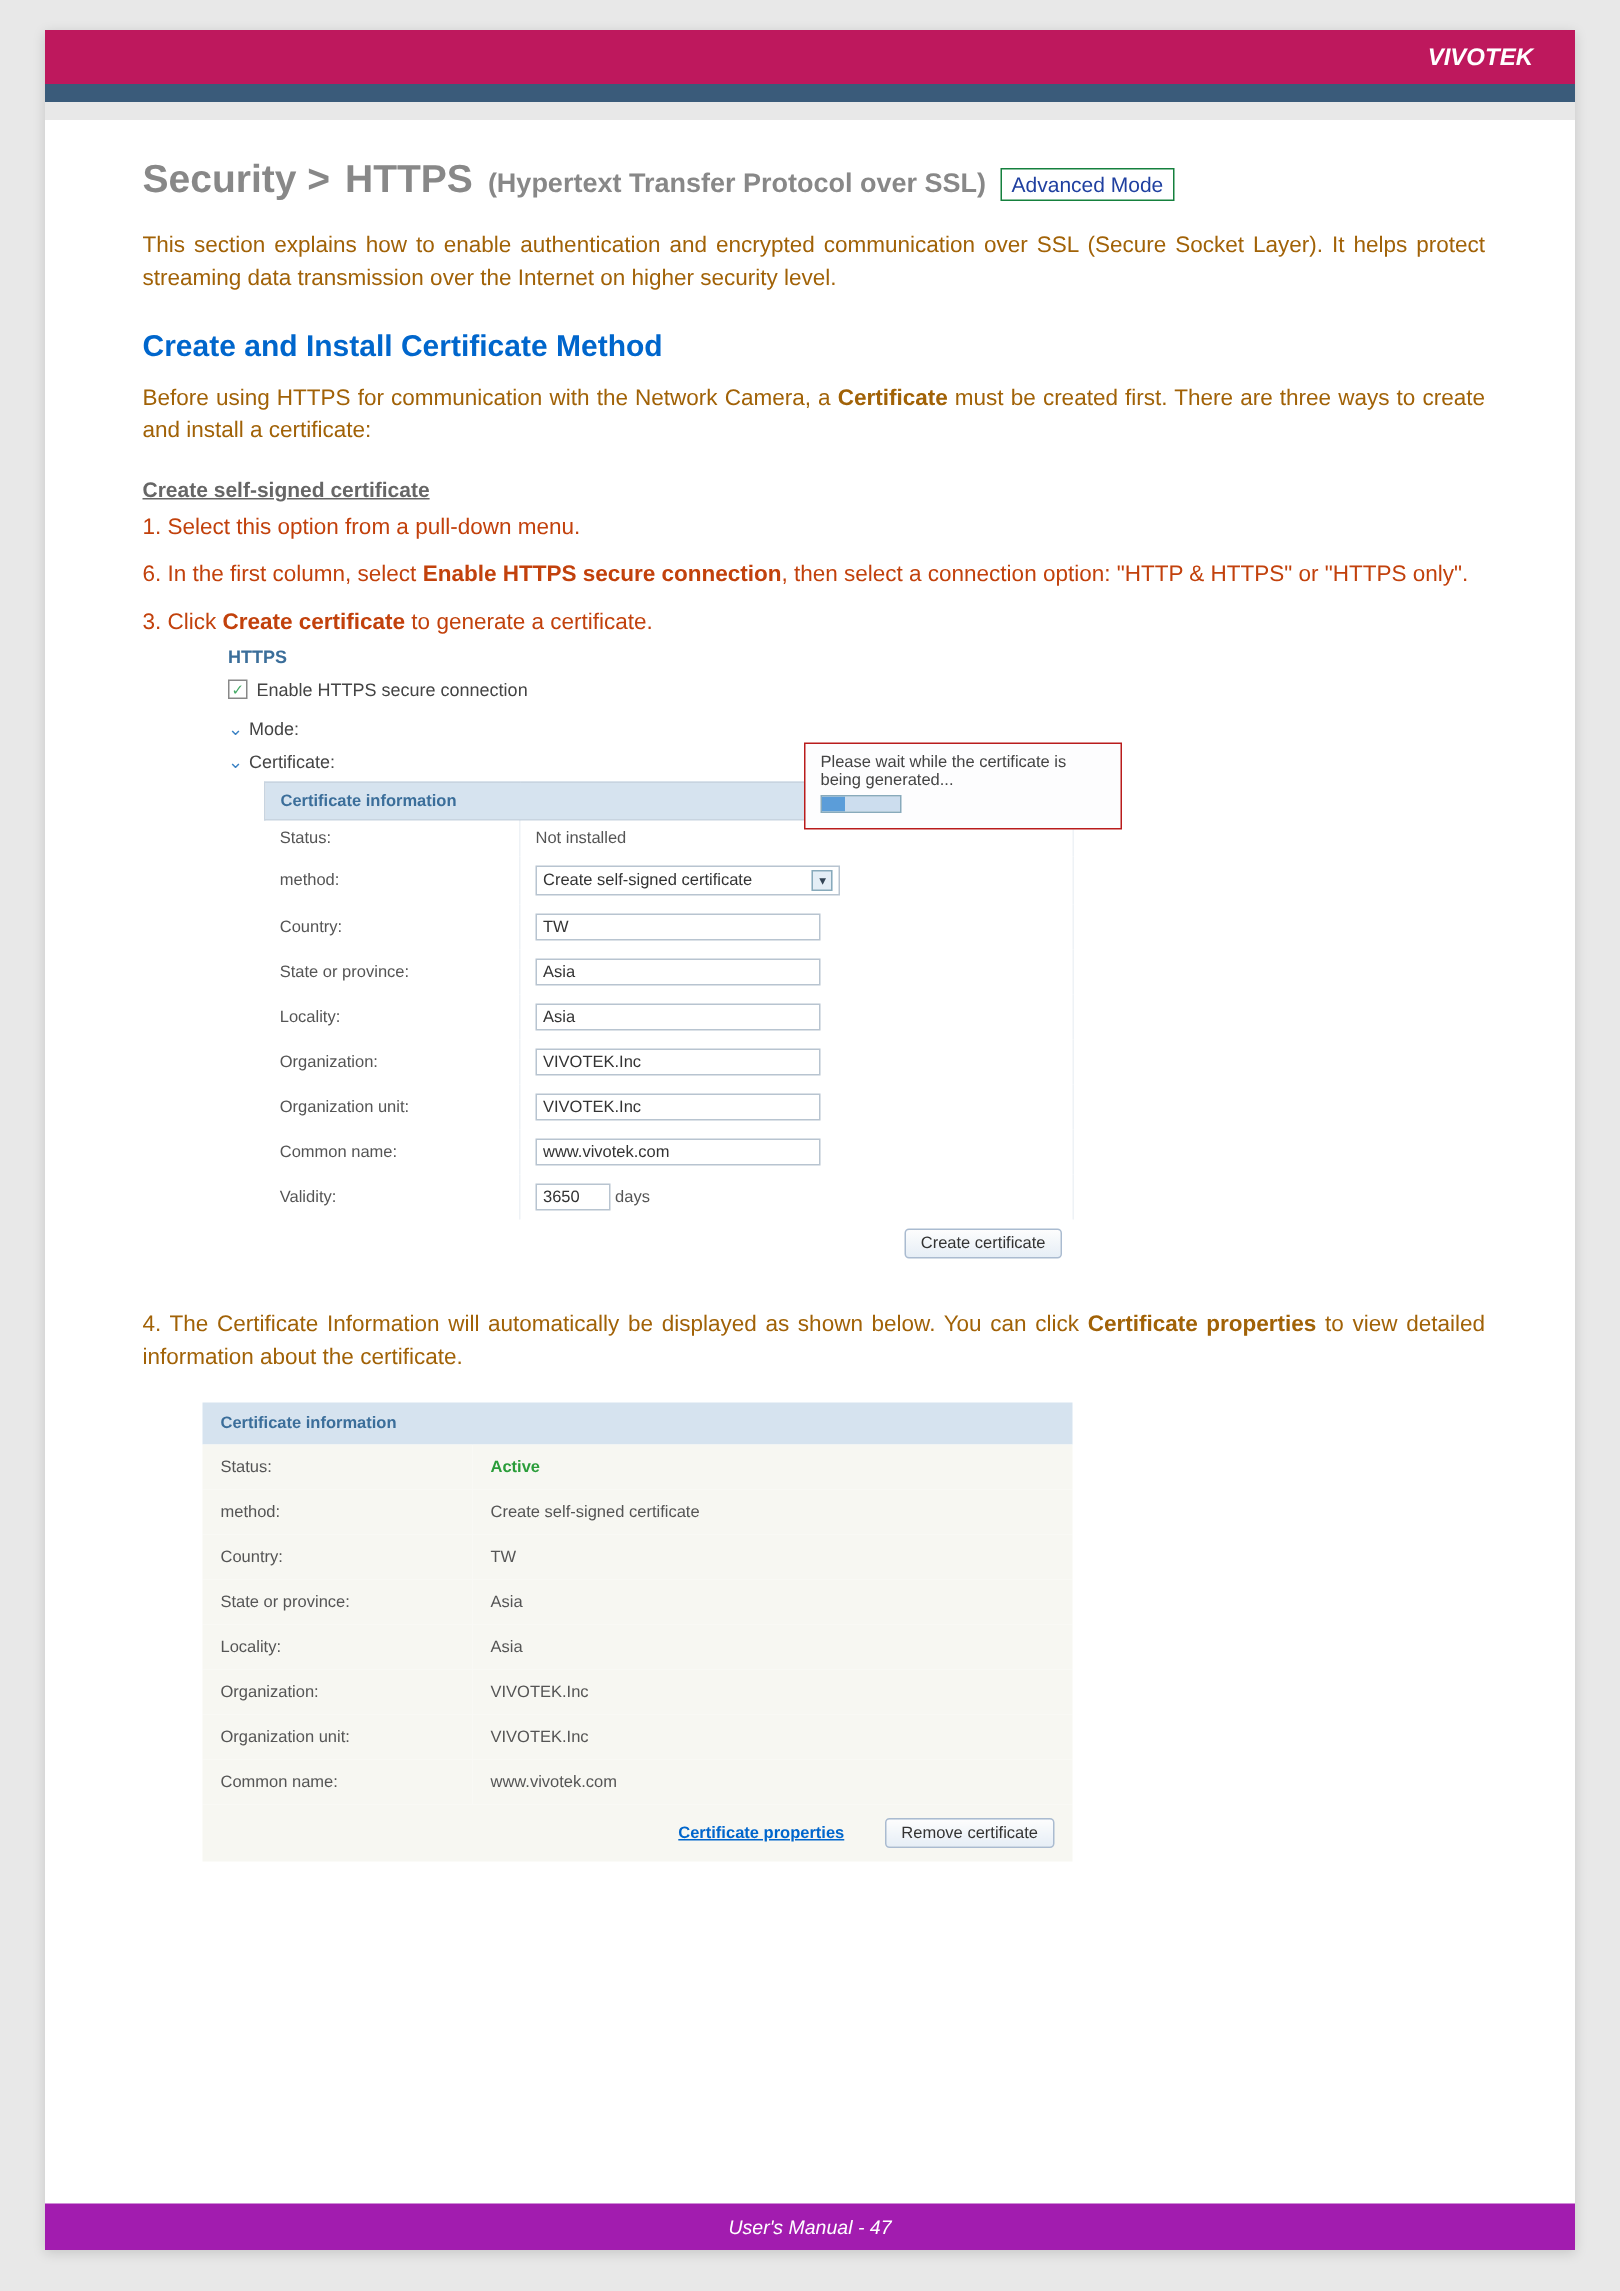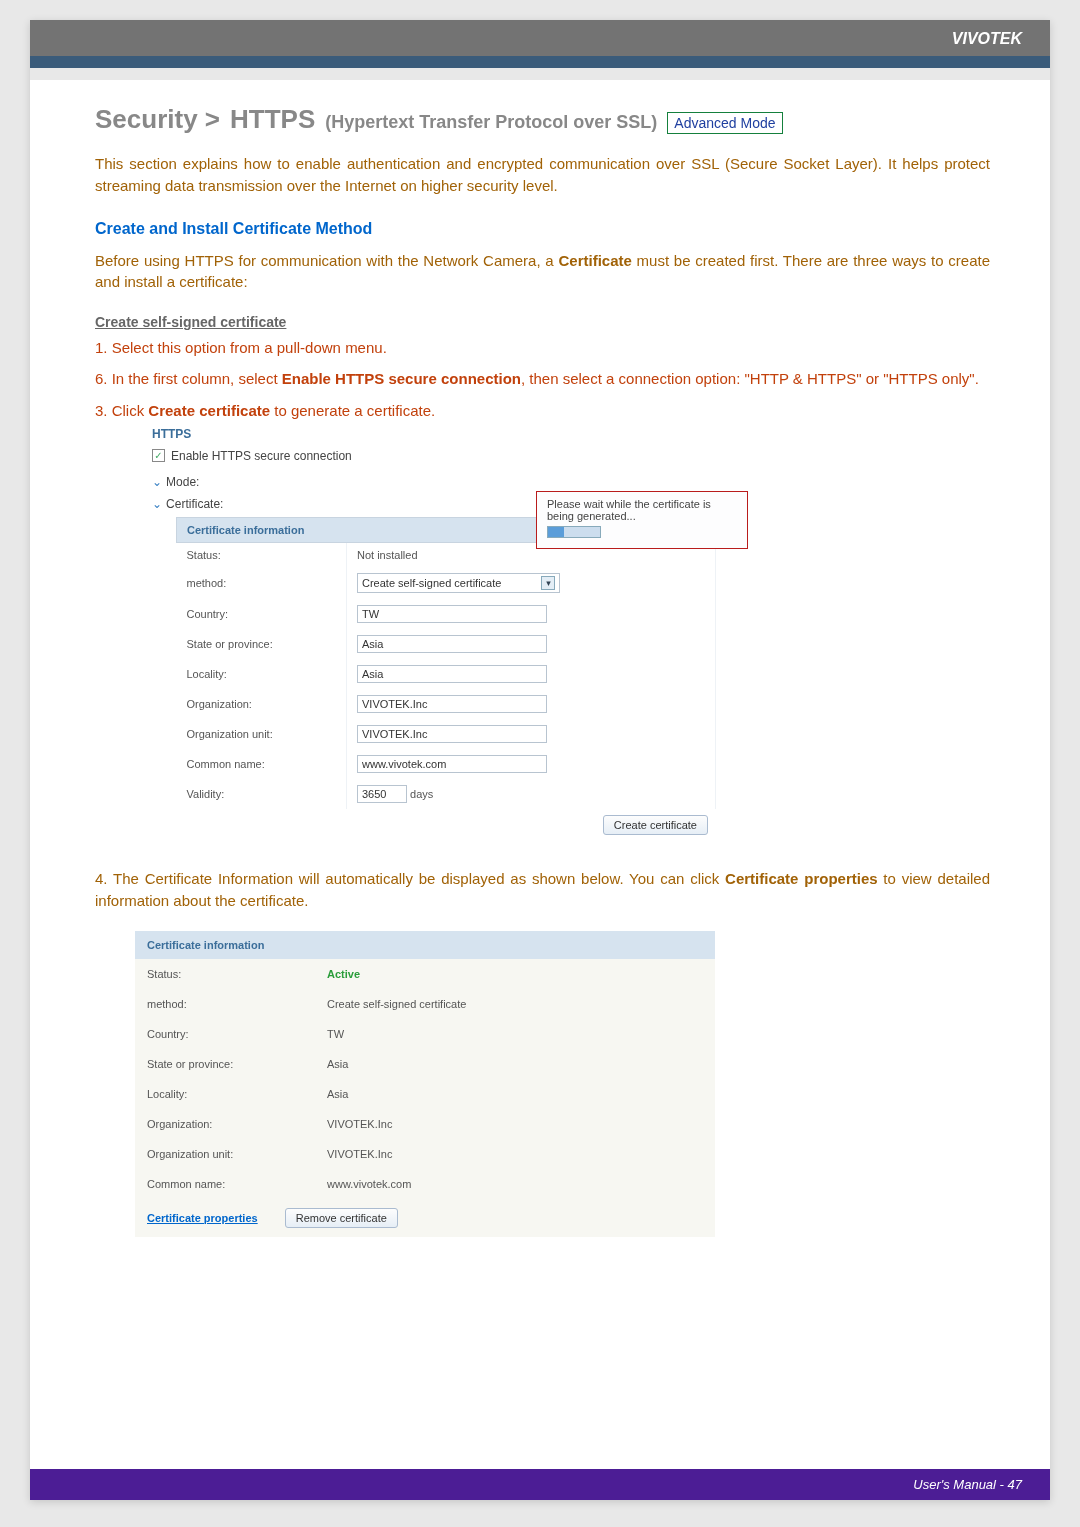--- a/index.html
+++ b/index.html
@@ -1,27 +1,27 @@
 <!DOCTYPE html>
 <html><head>
 <meta charset="utf-8">
 <style>
 * { margin: 0; padding: 0; box-sizing: border-box; }
 body { font-family: Arial, sans-serif; background: #e8e8e8; width: 1080px; height: 1527px; }
 .page { background: #fff; margin: 20px auto; width: 1020px; min-height: 1480px; position: relative; box-shadow: 0 2px 8px rgba(0,0,0,0.15); }
-.top-band { height: 48px; background: #737373; border-bottom: 12px solid #3a5b7a; position: relative; }
+.top-band { height: 48px; background: #be185d; border-bottom: 12px solid #3a5b7a; position: relative; }
 .brand { position: absolute; right: 28px; top: 10px; color: #fff; font-style: italic; font-weight: bold; font-size: 16px; }
 .divider-band { height: 12px; background: #e8e8e8; }
 .content { padding: 24px 60px 20px 65px; }
 .h-row { display: flex; align-items: baseline; gap: 10px; flex-wrap: wrap; margin-bottom: 18px; }
 .h1 { font-size: 26px; font-weight: bold; color: #888; }
 .h1-sub { font-size: 18px; font-weight: bold; color: #888; }
 .badge { border: 1px solid #15803d; color: #2040a0; font-size: 14px; padding: 2px 6px; background: #fff; }
 .para { font-size: 15px; color: #a16207; line-height: 1.45; text-align: justify; margin-bottom: 20px; }
-.sect-title { color: #0066cc; font-size: 16px; font-weight: bold; margin-bottom: 12px; margin-top: 23px; }
+.sect-title { color: #0066cc; font-size: 20px; font-weight: bold; margin-bottom: 12px; margin-top: 23px; }
 .underline { text-decoration: underline; font-weight: bold; color: #666; font-size: 14px; display: inline-block; margin-bottom: 6px; }
 .list { font-size: 15px; color: #c2410c; line-height: 1.55; margin-bottom: 8px; }
 .panel1 { margin-left: 40px; width: 610px; border: 1px solid #fff; background: #fff; position: relative; padding: 6px 0 14px 0; }
 .fieldset-label { position: absolute; top: -4px; left: 12px; color: #3b6e9a; font-size: 12px; font-weight: bold; background: #fff; padding: 0 4px; }
 .inner { padding: 4px 16px 0 16px; font-size: 12px; color: #444; }
 .chk-row { display: flex; align-items: center; gap: 6px; margin: 8px 0 12px 0; }
 .chk { width: 13px; height: 13px; border: 1px solid #888; display: inline-flex; align-items: center; justify-content: center; font-size: 10px; color: #4a6; }
 .arrow { color: #3b82c4; font-size: 12px; margin-right: 4px; }
 .mode-row { margin-bottom: 8px; }
 .radio-row { margin-left: 40px; display: flex; gap: 6px; align-items: center; margin-bottom: 10px; }
@@ -40,23 +40,23 @@
 .btn-row { text-align: right; padding-right: 20px; margin-top: 6px; }
 .wait-box { position: absolute; right: -4px; top: 60px; width: 212px; height: 58px; border: 1px solid #b91c1c; background: #fdfdfe; padding: 6px 10px; font-size: 11px; color: #444; }
 .wait-bar { width: 54px; height: 12px; background: linear-gradient(90deg,#5b9dd9 30%, #cde 30%); border: 1px solid #8ab; margin-top: 4px; }
 .panel2 { margin-left: 40px; width: 580px; margin-top: 8px; }
 .table2 { width: 100%; border-collapse: collapse; font-size: 11px; }
 .table2 th { background: #d6e3ef; color: #3b6e9a; text-align: left; padding: 8px 12px; font-weight: bold; }
 .table2 td { padding: 9px 12px; color: #555; background: #f7f7f2; }
 .table2 td.lbl2 { width: 180px; }
 .active { color: #2a9d3a; font-weight: bold; }
 .link-u { color: #0066cc; text-decoration: underline; font-weight: bold; font-size: 11px; }
-.btn-row2 { text-align: left; padding: 8px 16px; background: #f7f7f2; }
+.btn-row2 { text-align: right; padding: 8px 16px; background: #f7f7f2; }
 .btn-row2 .link-u { margin-right: 24px; }
-.footer { background: #4c1d95; color: #fff; font-style: italic; font-size: 13px; padding: 8px 28px; text-align: right; position: absolute; bottom: 0; left: 0; right: 0; }
+.footer { background: #a21caf; color: #fff; font-style: italic; font-size: 13px; padding: 8px 28px; text-align: center; position: absolute; bottom: 0; left: 0; right: 0; }
 </style>
 </head>
 <body>
 
 <div class="page">
   <div class="top-band">
     <div class="brand">VIVOTEK</div>
   </div>
   <div class="divider-band"></div>
 

